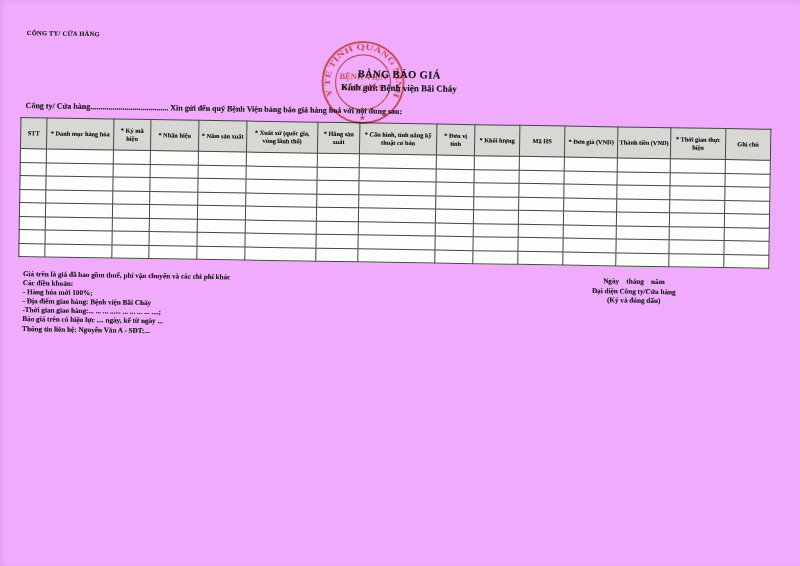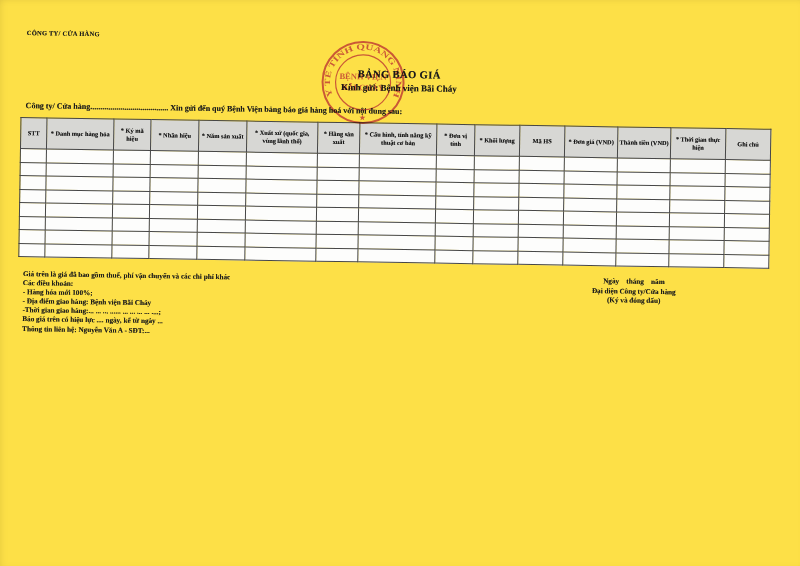--- a/index.html
+++ b/index.html
@@ -1,18 +1,18 @@
 <!DOCTYPE html>
 <html><head>
 <meta charset="utf-8">
 <style>
   html,body{margin:0;padding:0;background:#e8e8e8;}
   .page{
     position:relative;width:800px;height:566px;overflow:hidden;
-    background:#fde047;
+    background:#f0abfc;
     box-shadow:inset 4px 0 8px -4px rgba(0,0,0,.10), inset 0 4px 8px -5px rgba(0,0,0,.07);
     font-family:"Liberation Serif","DejaVu Serif",serif;
     color:#1b1b1b;
   }
   .tilt{position:absolute;left:0;top:0;width:800px;height:566px;
     transform:rotate(0.9deg);transform-origin:20px 20px;}
   .company{position:absolute;left:27px;top:29px;font-size:6.5px;font-weight:bold;letter-spacing:.25px;
     text-shadow:0 0 .4px rgba(30,30,30,.55);}
   .title-wrap{position:absolute;left:290px;top:63px;width:220px;text-align:center;z-index:1;}
   .doc-title{font-size:10.5px;font-weight:bold;letter-spacing:.4px;text-shadow:0 0 .4px rgba(30,30,30,.6);}

